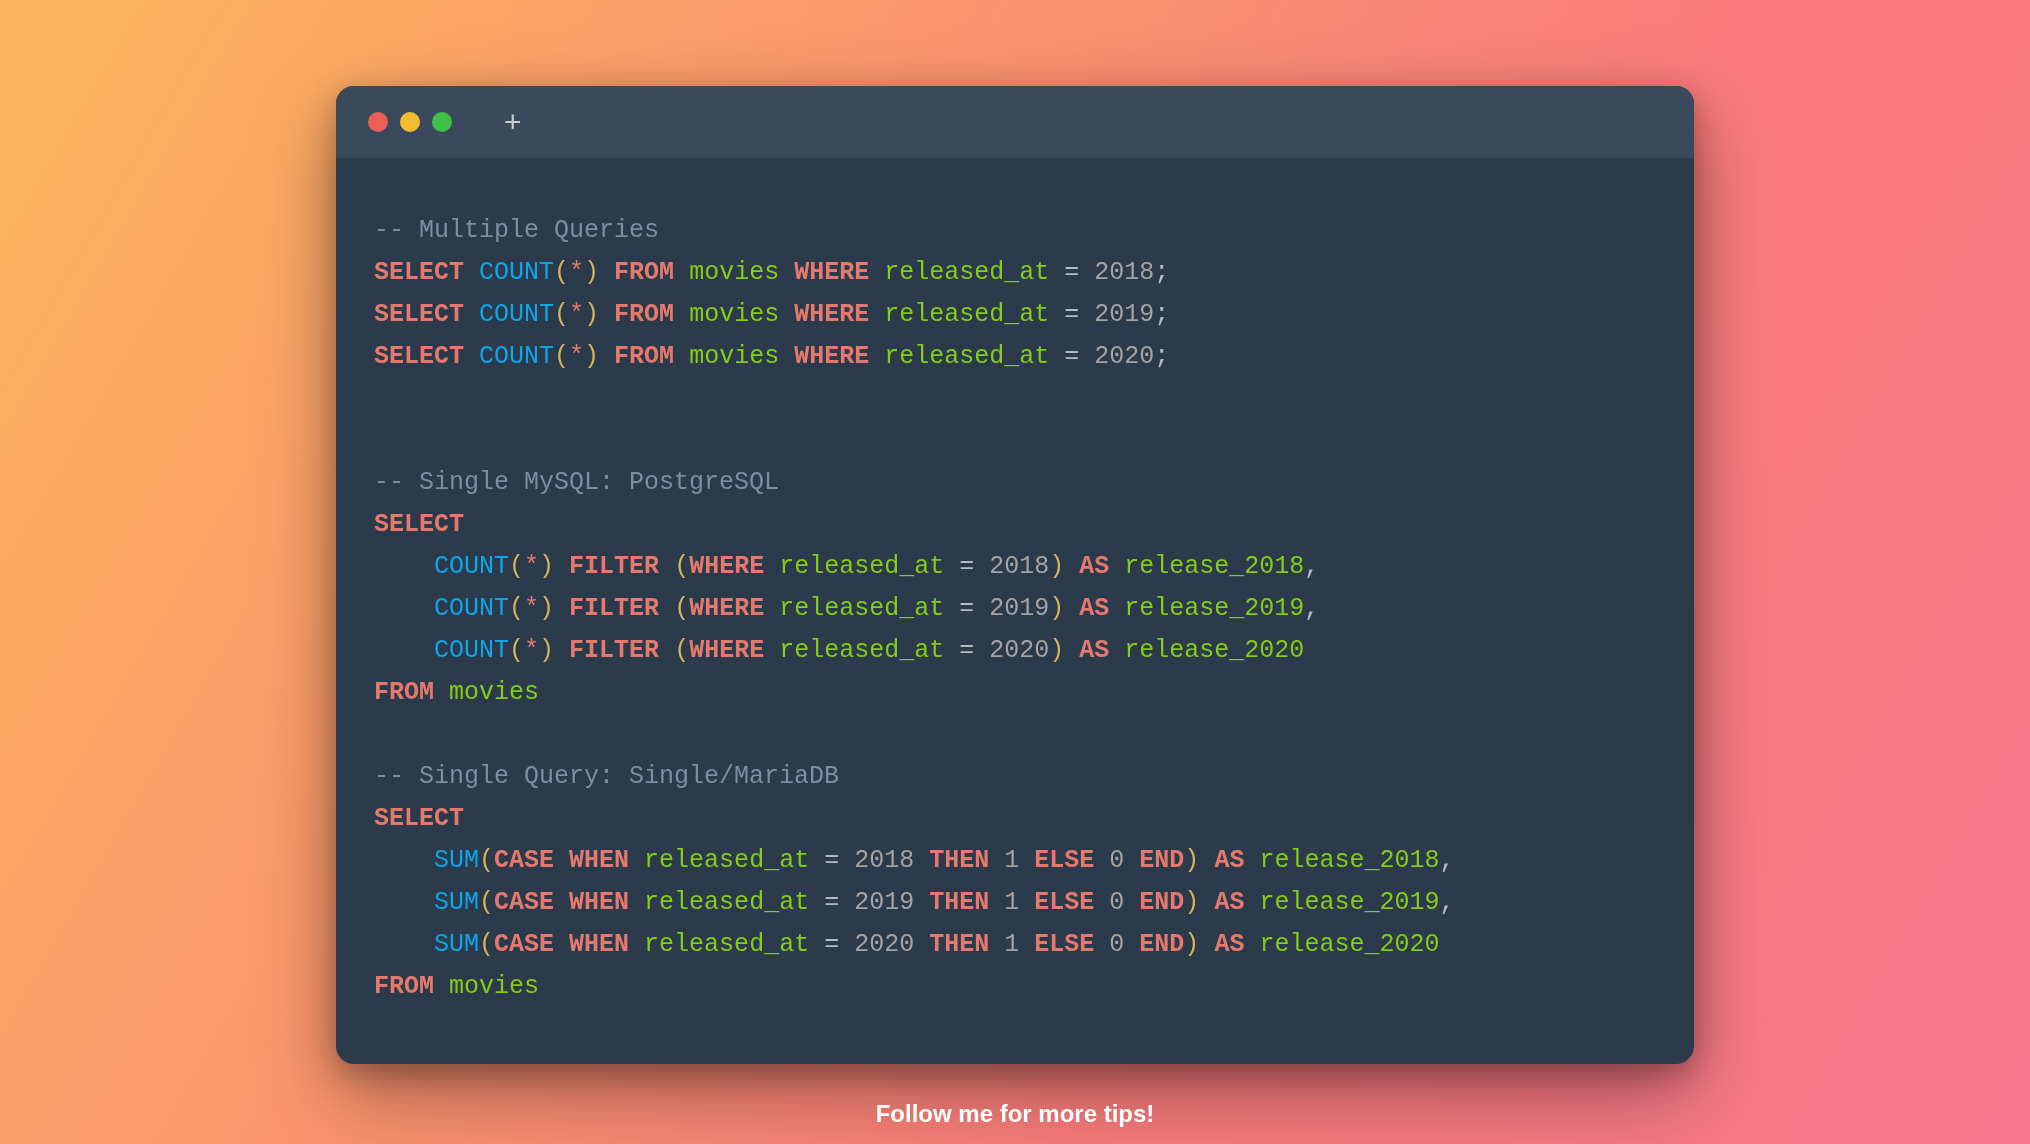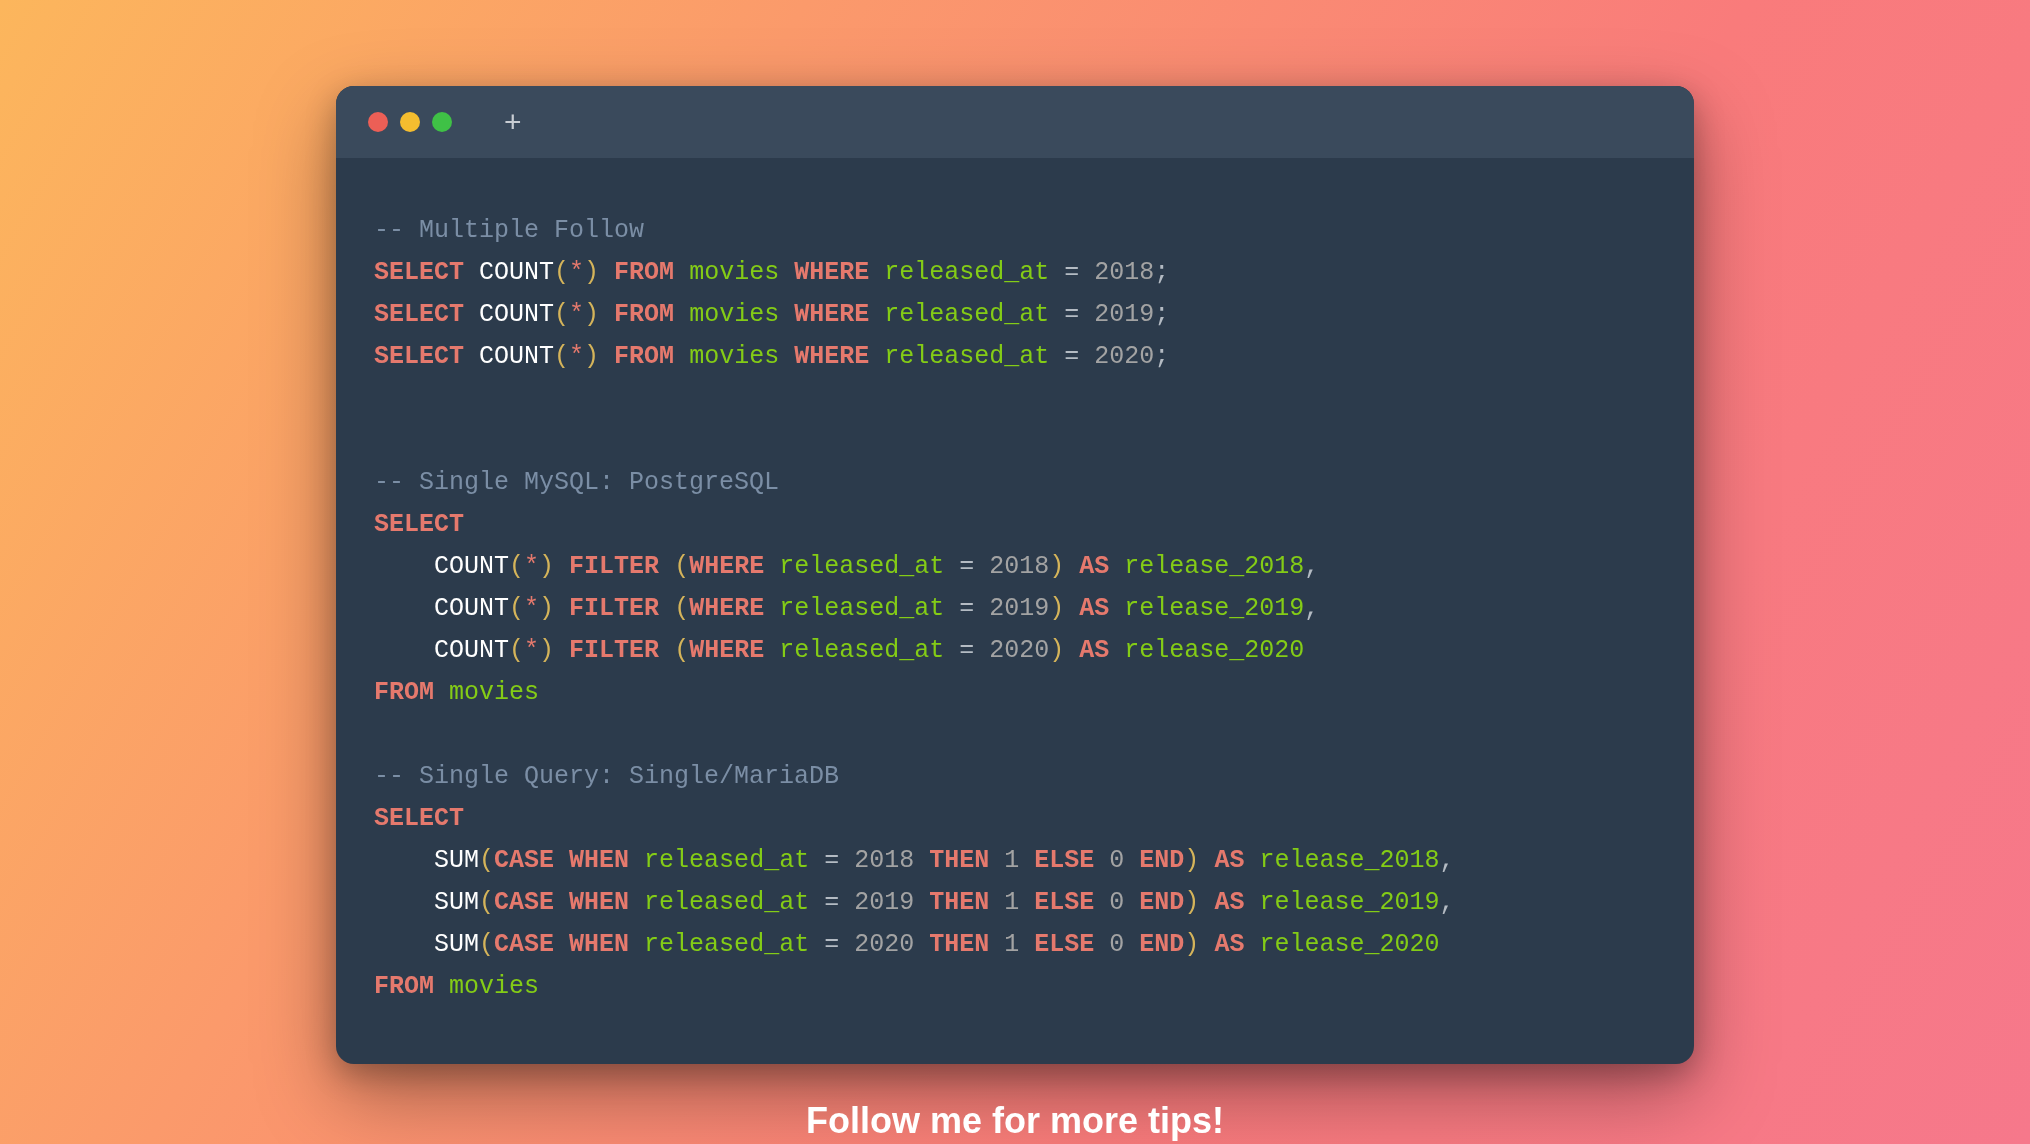--- a/index.html
+++ b/index.html
@@ -48,46 +48,46 @@
   .code-area {
     padding: 52px 38px 56px 38px;
     font-family: "SF Mono", ui-monospace, Menlo, Consolas, "Liberation Mono", monospace;
     font-size: 25px;
     line-height: 1.68;
     color: #c8cdd3;
     white-space: pre;
   }
   .tok-comment { color: #7b8ea5; }
   .tok-keyword { color: #e5796d; font-weight: bold; }
-  .tok-func    { color: #ffffff; }
+  .tok-func    { color: #0ea5e9; }
   .tok-ident   { color: #84cc16; }
   .tok-paren   { color: #d5b45a; }
   .tok-star    { color: #e5796d; }
   .tok-op      { color: #b4bbc3; }
   .tok-number  { color: #a3a3a3; }
   .tok-punct   { color: #b4bbc3; }
   .caption {
     margin-top: 36px;
     color: #ffffff;
     font-weight: 700;
-    font-size: 36px;
+    font-size: 24px;
   }
 </style>
 </head>
 <body>
 
 <div class="window">
   <div class="titlebar">
     <div class="dot red"></div>
     <div class="dot yellow"></div>
     <div class="dot green"></div>
     <div class="plus">+</div>
   </div>
 
-  <div class="code-area"><span class="tok-comment">-- Multiple Follow</span>
+  <div class="code-area"><span class="tok-comment">-- Multiple Queries</span>
 <span class="tok-keyword">SELECT</span> <span class="tok-func">COUNT</span><span class="tok-paren">(</span><span class="tok-star">*</span><span class="tok-paren">)</span> <span class="tok-keyword">FROM</span> <span class="tok-ident">movies</span> <span class="tok-keyword">WHERE</span> <span class="tok-ident">released_at</span> <span class="tok-op">=</span> <span class="tok-number">2018</span><span class="tok-punct">;</span>
 <span class="tok-keyword">SELECT</span> <span class="tok-func">COUNT</span><span class="tok-paren">(</span><span class="tok-star">*</span><span class="tok-paren">)</span> <span class="tok-keyword">FROM</span> <span class="tok-ident">movies</span> <span class="tok-keyword">WHERE</span> <span class="tok-ident">released_at</span> <span class="tok-op">=</span> <span class="tok-number">2019</span><span class="tok-punct">;</span>
 <span class="tok-keyword">SELECT</span> <span class="tok-func">COUNT</span><span class="tok-paren">(</span><span class="tok-star">*</span><span class="tok-paren">)</span> <span class="tok-keyword">FROM</span> <span class="tok-ident">movies</span> <span class="tok-keyword">WHERE</span> <span class="tok-ident">released_at</span> <span class="tok-op">=</span> <span class="tok-number">2020</span><span class="tok-punct">;</span>
 
 
 <span class="tok-comment">-- Single MySQL: PostgreSQL</span>
 <span class="tok-keyword">SELECT</span>
 <span>    </span><span class="tok-func">COUNT</span><span class="tok-paren">(</span><span class="tok-star">*</span><span class="tok-paren">)</span> <span class="tok-keyword">FILTER</span> <span class="tok-paren">(</span><span class="tok-keyword">WHERE</span> <span class="tok-ident">released_at</span> <span class="tok-op">=</span> <span class="tok-number">2018</span><span class="tok-paren">)</span> <span class="tok-keyword">AS</span> <span class="tok-ident">release_2018</span><span class="tok-punct">,</span>
 <span>    </span><span class="tok-func">COUNT</span><span class="tok-paren">(</span><span class="tok-star">*</span><span class="tok-paren">)</span> <span class="tok-keyword">FILTER</span> <span class="tok-paren">(</span><span class="tok-keyword">WHERE</span> <span class="tok-ident">released_at</span> <span class="tok-op">=</span> <span class="tok-number">2019</span><span class="tok-paren">)</span> <span class="tok-keyword">AS</span> <span class="tok-ident">release_2019</span><span class="tok-punct">,</span>
 <span>    </span><span class="tok-func">COUNT</span><span class="tok-paren">(</span><span class="tok-star">*</span><span class="tok-paren">)</span> <span class="tok-keyword">FILTER</span> <span class="tok-paren">(</span><span class="tok-keyword">WHERE</span> <span class="tok-ident">released_at</span> <span class="tok-op">=</span> <span class="tok-number">2020</span><span class="tok-paren">)</span> <span class="tok-keyword">AS</span> <span class="tok-ident">release_2020</span>

